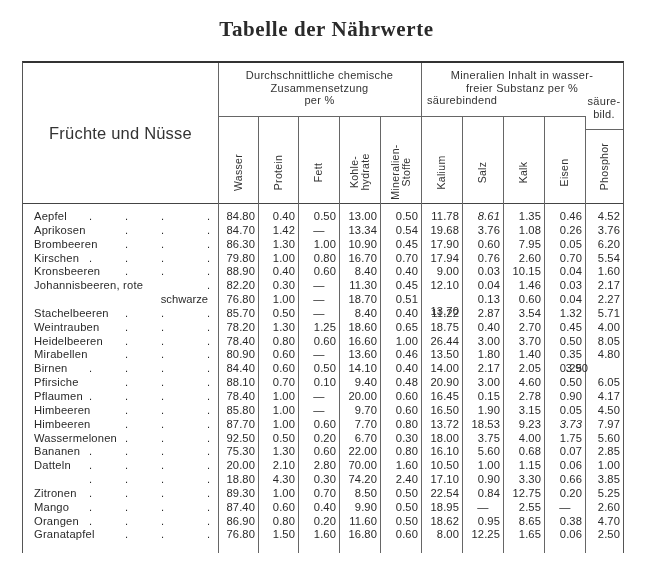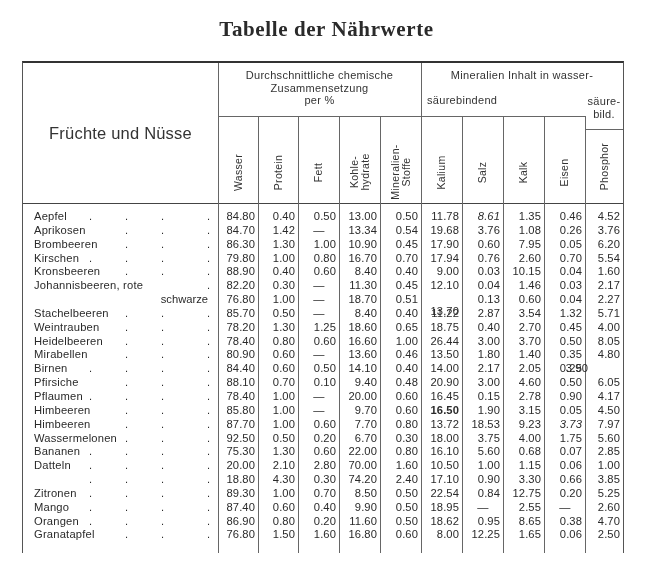--- a/index.html
+++ b/index.html
@@ -29,20 +29,21 @@
   <div class="hdr-left">Früchte und Nüsse</div>
 
   <div class="group" style="left:195px; top:6px; width:203px;">
     <div>Durchschnittliche chemische</div>
     <div>Zusammensetzung</div>
     <div>per %</div>
   </div>
 
   <div class="group" style="left:398px; top:6px; width:202px;">
     <div>Mineralien Inhalt in wasser-</div>
+    <div>freier Substanz per %</div>
   </div>
   <div class="group" style="left:404px; top:31px; text-align:left;">säurebindend</div>
   <div class="group" style="left:562px; top:32px; width:38px;">
     <div>säure-</div>
     <div>bild.</div>
   </div>
 
   <div class="hline" style="left:195px; top:53px; width:367px;"></div>
   <div class="hline" style="left:562px; top:66px; width:38px;"></div>
   <div class="hline" style="left:0; top:140px; width:600px; border-top-color:#444;"></div>
@@ -338,21 +339,21 @@
       <div class="row">
         <span class="name">Himbeeren</span>
         <span class="dot" style="left: 102px;">.</span>
         <span class="dot" style="left: 138px;">.</span>
         <span class="dot" style="left: 184px;">.</span>
         <span class="cell" style="left: 196px; width: 39px;">85.80</span>
         <span class="cell" style="left: 236px; width: 39px;">1.00</span>
         <span class="cell dash" style="left: 276px; width: 40px;">—</span>
         <span class="cell" style="left: 317px; width: 40px;">9.70</span>
         <span class="cell" style="left: 358px; width: 40px;">0.60</span>
-        <span class="cell" style="left: 399px; width: 40px; font-weight: bold;">16.50</span>
+        <span class="cell" style="left: 399px; width: 40px;">16.50</span>
         <span class="cell" style="left: 440px; width: 40px;">1.90</span>
         <span class="cell" style="left: 481px; width: 40px;">3.15</span>
         <span class="cell" style="left: 522px; width: 40px;">0.05</span>
         <span class="cell" style="left: 563px; width: 37px;">4.50</span>
       </div>
       <div class="row">
         <span class="name">Himbeeren</span>
         <span class="dot" style="left: 102px;">.</span>
         <span class="dot" style="left: 138px;">.</span>
         <span class="dot" style="left: 184px;">.</span>

